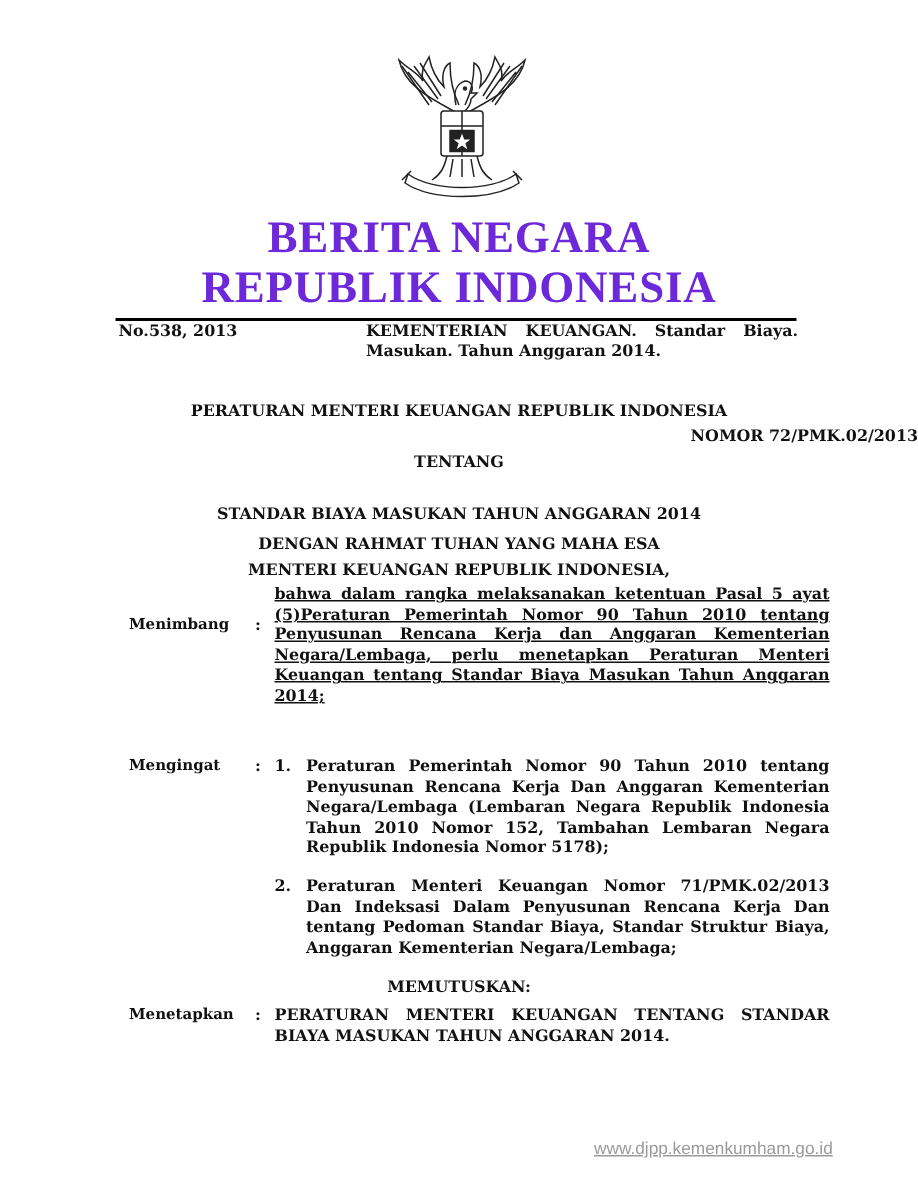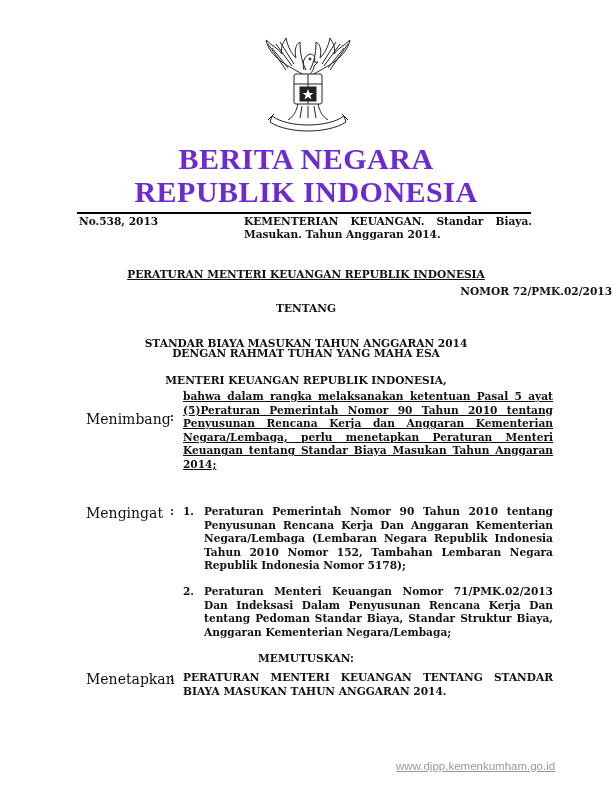--- a/index.html
+++ b/index.html
@@ -6,21 +6,21 @@
     body { width: 612px; height: 792px; position: relative; overflow: hidden; font-family: "DejaVu Serif", serif; color: #111; }
     .emblem { position: absolute; left: 258px; top: 36px; width: 100px; height: 98px; }
     .title { position: absolute; left: 0; width: 612px; text-align: center; font-family: "Liberation Serif", serif; font-weight: bold; font-size: 30px; letter-spacing: 0.5px; color: #6d28d9; }
     .title.l1 { top: 142px; }
     .title.l2 { top: 175px; }
     .rule { position: absolute; left: 77px; top: 212px; width: 454px; height: 2px; background: #000; }
     .hdr-no { position: absolute; left: 79px; top: 215px; font-size: 10.6px; font-weight: bold; }
     .hdr-desc { position: absolute; left: 244px; top: 215px; width: 288px; font-size: 10.6px; font-weight: bold; line-height: 13px; text-align: justify; text-align-last: left; }
     .hdr-desc .justified { display: block; text-align: justify; text-align-last: justify; }
     .center { position: absolute; left: 0; width: 612px; text-align: center; font-size: 10.6px; font-weight: bold; }
-    .lbl { position: absolute; font-size: 14px; font-weight: normal; }
+    .lbl { position: absolute; font-size: 10px; font-weight: bold; }
     .colon { position: absolute; font-size: 10.6px; font-weight: bold; }
     .para { position: absolute; font-size: 10.6px; font-weight: bold; line-height: 13.6px; text-align: justify; }
     .para .jl { display: block; text-align: justify; text-align-last: justify; }
     .num { position: absolute; font-size: 10.6px; font-weight: bold; }
     .footer { position: absolute; left: 396px; top: 760px; font-family: "Liberation Sans", sans-serif; font-size: 11.5px; color: #9a9a9a; text-decoration: underline; }
   </style>
 </head>
 <body>
 
 <div class="emblem">
@@ -52,25 +52,25 @@
 <div class="title l1">BERITA NEGARA</div>
 <div class="title l2">REPUBLIK INDONESIA</div>
 <div class="rule"></div>
 
 <div class="hdr-no">No.538, 2013</div>
 <div class="hdr-desc">
   <span class="justified">KEMENTERIAN KEUANGAN. Standar Biaya.</span>
   <span>Masukan. Tahun Anggaran 2014.</span>
 </div>
 
-<div class="center" style="top:268px;text-decoration:underline;">PERATURAN MENTERI KEUANGAN REPUBLIK INDONESIA</div>
+<div class="center" style="top:268px;">PERATURAN MENTERI KEUANGAN REPUBLIK INDONESIA</div>
 <div class="center" style="top:285px;text-align:right;">NOMOR 72/PMK.02/2013</div>
 <div class="center" style="top:302px;">TENTANG</div>
 <div class="center" style="top:337px;">STANDAR BIAYA MASUKAN TAHUN ANGGARAN 2014</div>
-<div class="center" style="top:347px;">DENGAN RAHMAT TUHAN YANG MAHA ESA</div>
+<div class="center" style="top:357px;">DENGAN RAHMAT TUHAN YANG MAHA ESA</div>
 <div class="center" style="top:374px;">MENTERI KEUANGAN REPUBLIK INDONESIA,</div>
 
 <div class="lbl" style="left:86px; top:411px;">Menimbang</div>
 <div class="colon" style="left:170px; top:411px;">:</div>
 <div class="para" style="left:183px; top:390px; width:370px;text-decoration:underline;">
   <span class="jl">bahwa dalam rangka melaksanakan ketentuan Pasal 5 ayat</span>
   <span class="jl">(5)Peraturan Pemerintah Nomor 90 Tahun 2010 tentang</span>
   <span class="jl">Penyusunan Rencana Kerja dan Anggaran Kementerian</span>
   <span class="jl">Negara/Lembaga,   perlu menetapkan Peraturan Menteri</span>
   <span class="jl">Keuangan tentang  Standar Biaya Masukan Tahun Anggaran</span>

